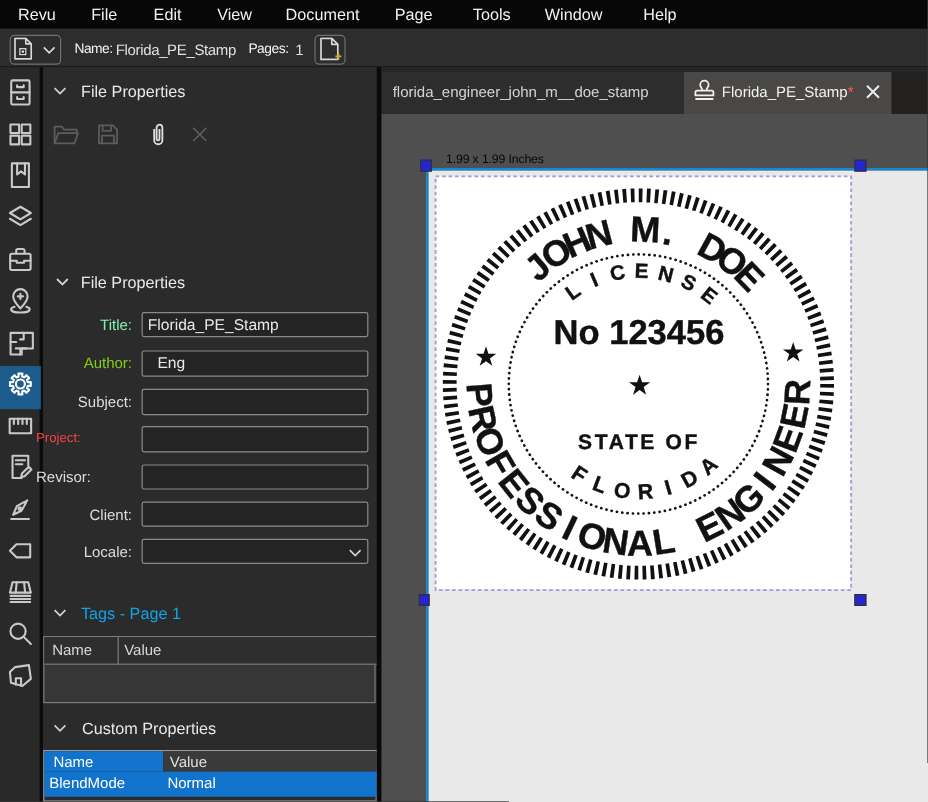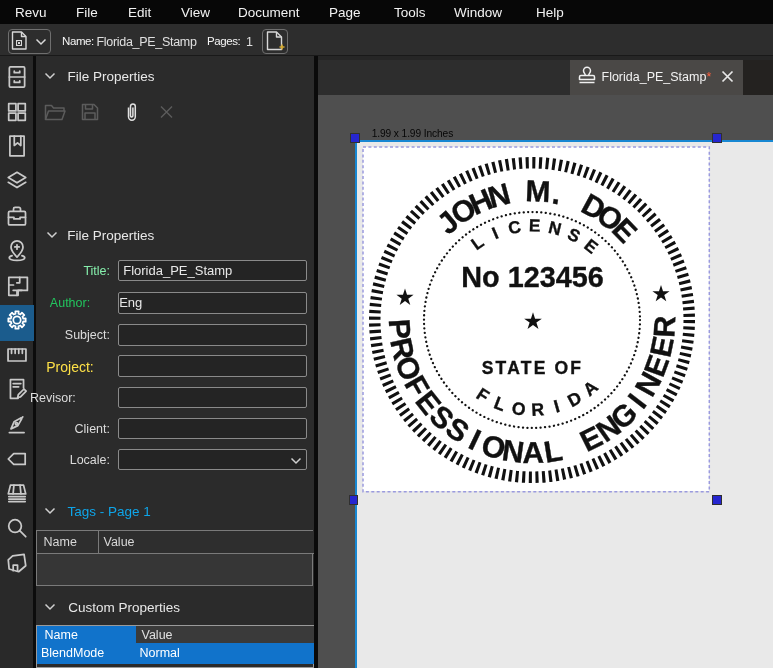--- a/index.html
+++ b/index.html
@@ -137,25 +137,25 @@
         <path d="M117 4.5 l11 11 M128 4.5 l-11 11"></path>
       </g>
     </svg>
   <svg style="position:absolute;left:10.5px;top:175px" width="12" height="8" viewBox="0 0 12 8" fill="none" stroke="#cfcfcf" stroke-width="1.5">
       <path d="M1.5 1.5 L6 6 L10.5 1.5"></path>
     </svg>
   <div class="abs" style="left:31.8px;top:172px;font-size:13.5px;color:#e8e8e8">File Properties</div>
   <div class="abs" style="left:0;top:0;width:278.5px;height:612px">
 <div style="position:absolute;right:204px;top:207.5px;width:80px;text-align:right;font-size:12.5px;color:#86efac">Title:</div>
 <div style="position:absolute;left:82.7px;top:203.5px;width:189px;height:21.5px;background:#242424;border:1px solid #8a8a8a;border-radius:2px;box-sizing:border-box;font-size:13px;color:#e8e8e8;line-height:19.5px;padding-left:4px">Florida_PE_Stamp</div>
-<div style="position:absolute;right:204px;top:240.0px;width:80px;text-align:center;font-size:12.5px;color:#22c55e">Author:</div>
-<div style="position:absolute;left:82.7px;top:236.0px;width:189px;height:21.5px;background:#242424;border:1px solid #8a8a8a;border-radius:2px;box-sizing:border-box;font-size:13px;color:#e8e8e8;line-height:19.5px;padding-left:0">Eng</div>
+<div style="position:absolute;right:204px;top:240.0px;width:80px;text-align:right;font-size:12.5px;color:#84cc16">Author:</div>
+<div style="position:absolute;left:82.7px;top:236.0px;width:189px;height:21.5px;background:#242424;border:1px solid #8a8a8a;border-radius:2px;box-sizing:border-box;font-size:13px;color:#e8e8e8;line-height:19.5px;padding-left:12px">Eng</div>
 <div style="position:absolute;right:204px;top:272.0px;width:80px;text-align:right;font-size:12.5px;color:#dcdcdc">Subject:</div>
 <div style="position:absolute;left:82.7px;top:268.0px;width:189px;height:21.5px;background:#242424;border:1px solid #8a8a8a;border-radius:2px;box-sizing:border-box;font-size:13px;color:#e8e8e8;line-height:19.5px;padding-left:4px"></div>
-<div style="position:absolute;right:204px;top:303.1px;width:80px;text-align:center;font-size:14px;color:#fde047">Project:</div>
+<div style="position:absolute;right:204px;top:303.1px;width:80px;text-align:left;font-size:11px;color:#ef4444">Project:</div>
 <div style="position:absolute;left:82.7px;top:299.1px;width:189px;height:21.5px;background:#242424;border:1px solid #8a8a8a;border-radius:2px;box-sizing:border-box;font-size:13px;color:#e8e8e8;line-height:19.5px;padding-left:4px"></div>
 <div style="position:absolute;right:204px;top:334.7px;width:80px;text-align:left;font-size:12.5px;color:#dcdcdc">Revisor:</div>
 <div style="position:absolute;left:82.7px;top:330.7px;width:189px;height:21.5px;background:#242424;border:1px solid #8a8a8a;border-radius:2px;box-sizing:border-box;font-size:13px;color:#e8e8e8;line-height:19.5px;padding-left:4px"></div>
 <div style="position:absolute;right:204px;top:365.5px;width:80px;text-align:right;font-size:12.5px;color:#dcdcdc">Client:</div>
 <div style="position:absolute;left:82.7px;top:361.5px;width:189px;height:21.5px;background:#242424;border:1px solid #8a8a8a;border-radius:2px;box-sizing:border-box;font-size:13px;color:#e8e8e8;line-height:19.5px;padding-left:4px"></div>
 <div style="position:absolute;right:204px;top:396.5px;width:80px;text-align:right;font-size:12.5px;color:#dcdcdc">Locale:</div>
 <div style="position:absolute;left:82.7px;top:392.5px;width:189px;height:21.5px;background:#242424;border:1px solid #8a8a8a;border-radius:2px;box-sizing:border-box;font-size:13px;color:#e8e8e8;line-height:19.5px;padding-left:4px"></div>
 <svg style="position:absolute;left:254px;top:400.5px" width="12" height="8" viewBox="0 0 12 8" fill="none" stroke="#cfcfcf" stroke-width="1.5">
         <path d="M1.5 1.5 L6 6 L10.5 1.5"></path>
       </svg>
@@ -184,20 +184,21 @@
     <div class="abs" style="left:0;top:16.5px;width:277px;height:21.5px;background:#1173cb"></div>
     <span class="abs" style="left:4px;top:19.5px;font-size:12.5px;color:#fff">BlendMode</span>
     <span class="abs" style="left:102.5px;top:19.5px;font-size:12.5px;color:#fff">Normal</span>
   </div>
 </div>
 
 <div class="abs" style="left:314px;top:56px;width:3.5px;height:612px;background:#0a0a0a"></div>
 
 <div class="abs" style="left:317.5px;top:56px;width:455.5px;height:612px;background:#2d2d2d">
   <div class="abs" style="left:0;top:0;width:455.5px;height:3.5px;background:#262626"></div>
+  <span class="abs" style="left:9.7px;top:14px;font-size:12.5px;color:#d4d4d4">florida_engineer_john_m__doe_stamp</span>
   <div class="abs" style="left:252.9px;top:3.5px;width:172.3px;height:35px;background:#4a4846"></div>
   <svg style="position:absolute;left:259.5px;top:8px" width="20" height="21" viewBox="0 0 20 21" fill="none" stroke="#f0f0f0" stroke-width="1.5" stroke-linejoin="round">
       <path d="M8.2 11.5 c.6-1.5 -1.7-2.6 -1.7-4.8 a3.5 3.5 0 0 1 7 0 c0 2.2 -2.3 3.3 -1.7 4.8"></path>
       <path d="M2.5 15.5 v-2.6 a1.4 1.4 0 0 1 1.4-1.4 h12.2 a1.4 1.4 0 0 1 1.4 1.4 v2.6 Z"></path>
       <path d="M2.5 18.5 h15"></path>
     </svg>
   <span class="abs" style="left:284px;top:14px;font-size:12.5px;color:#f2f2f2">Florida_PE_Stamp<span style="color:#ff5f3d">*</span></span>
   <svg style="position:absolute;left:403.5px;top:13.5px" width="13" height="13" viewBox="0 0 13 13" stroke="#e8e8e8" stroke-width="1.7">
       <path d="M1.5 1.5 L11.5 11.5 M11.5 1.5 L1.5 11.5"></path>
     </svg>

